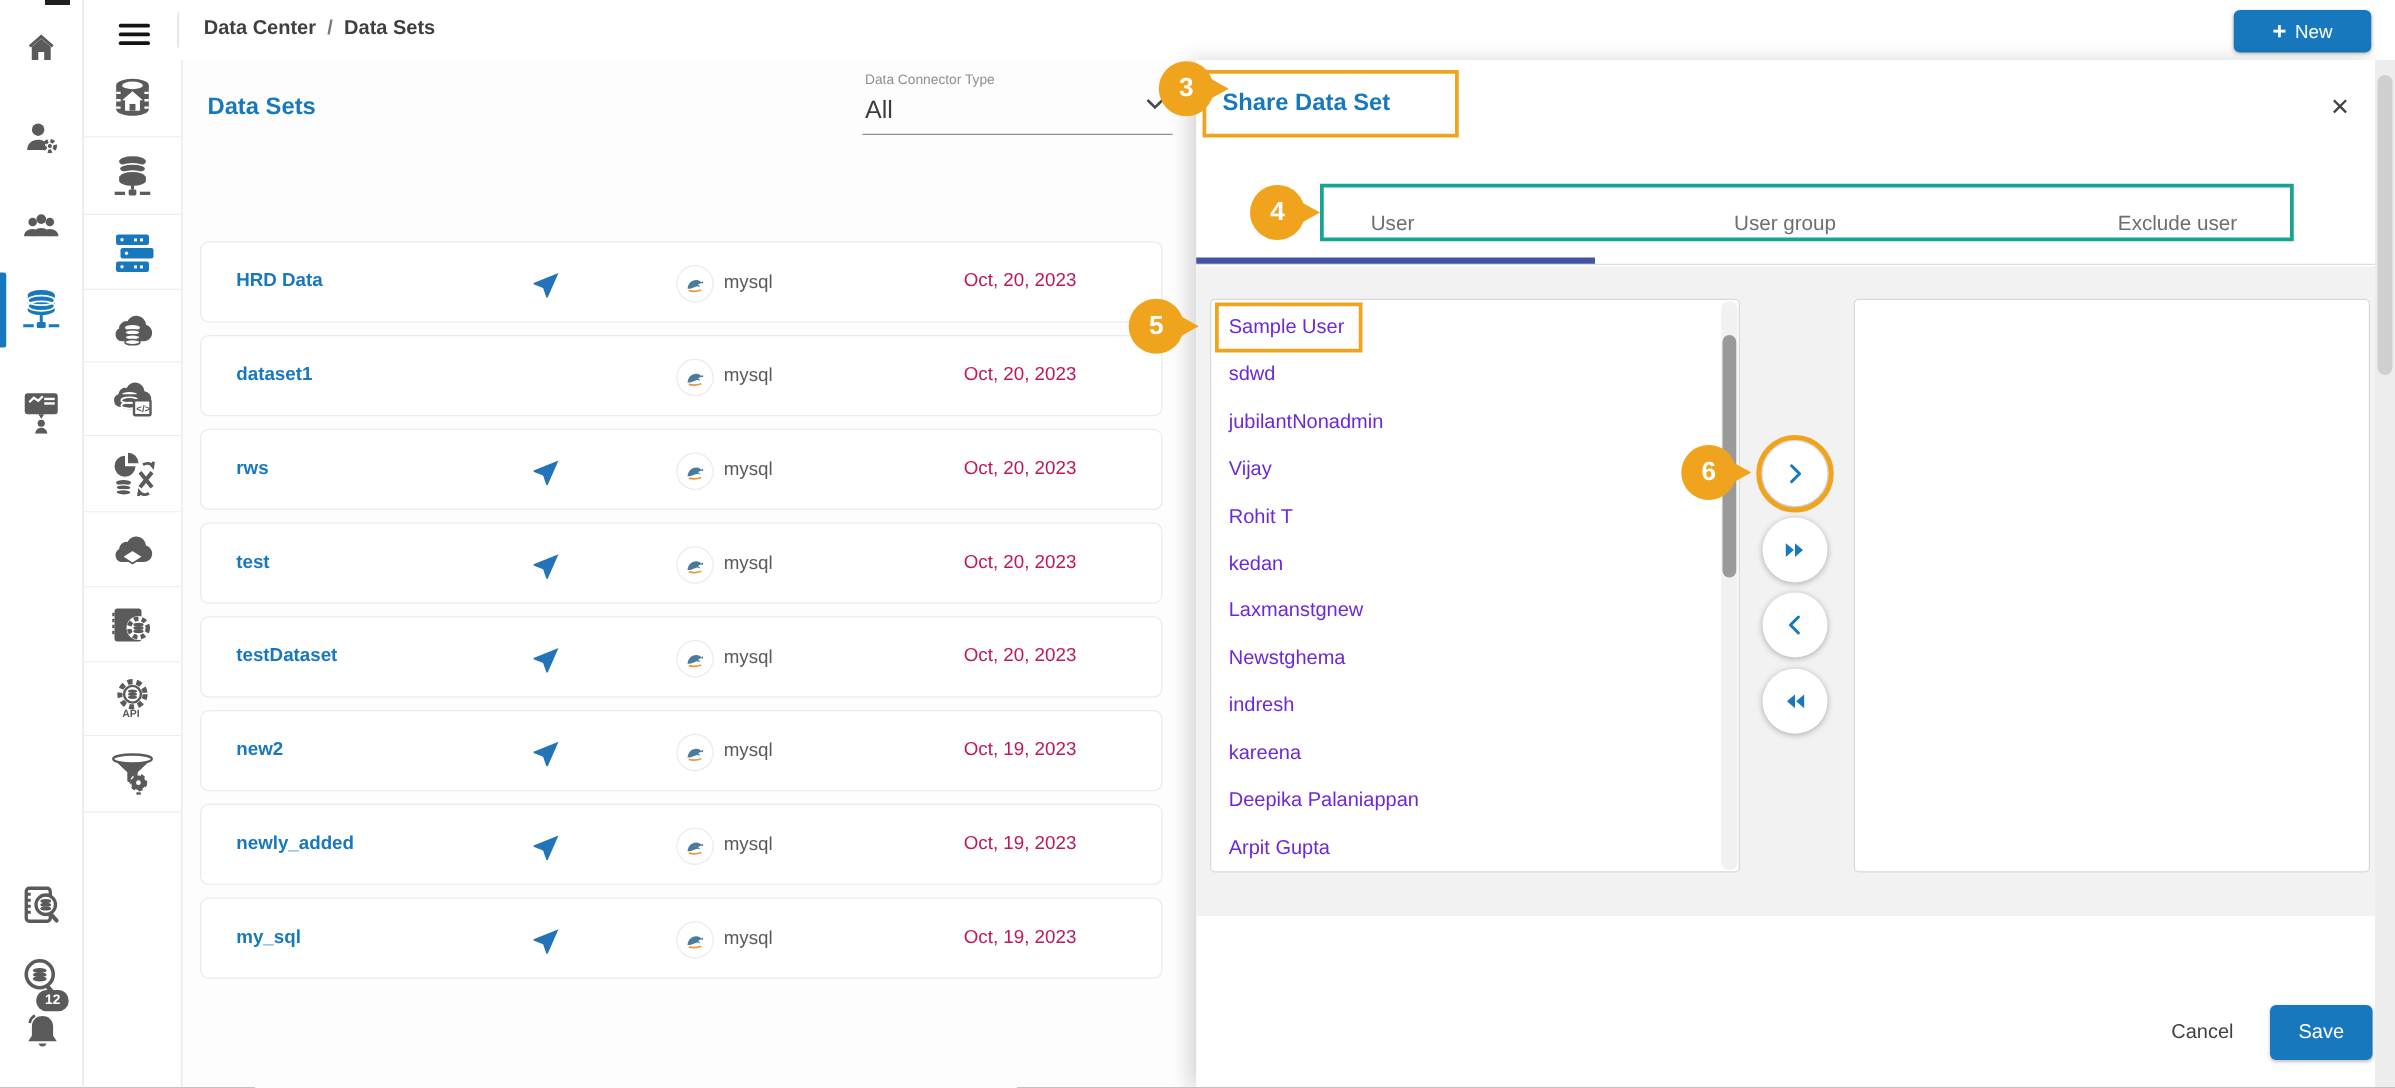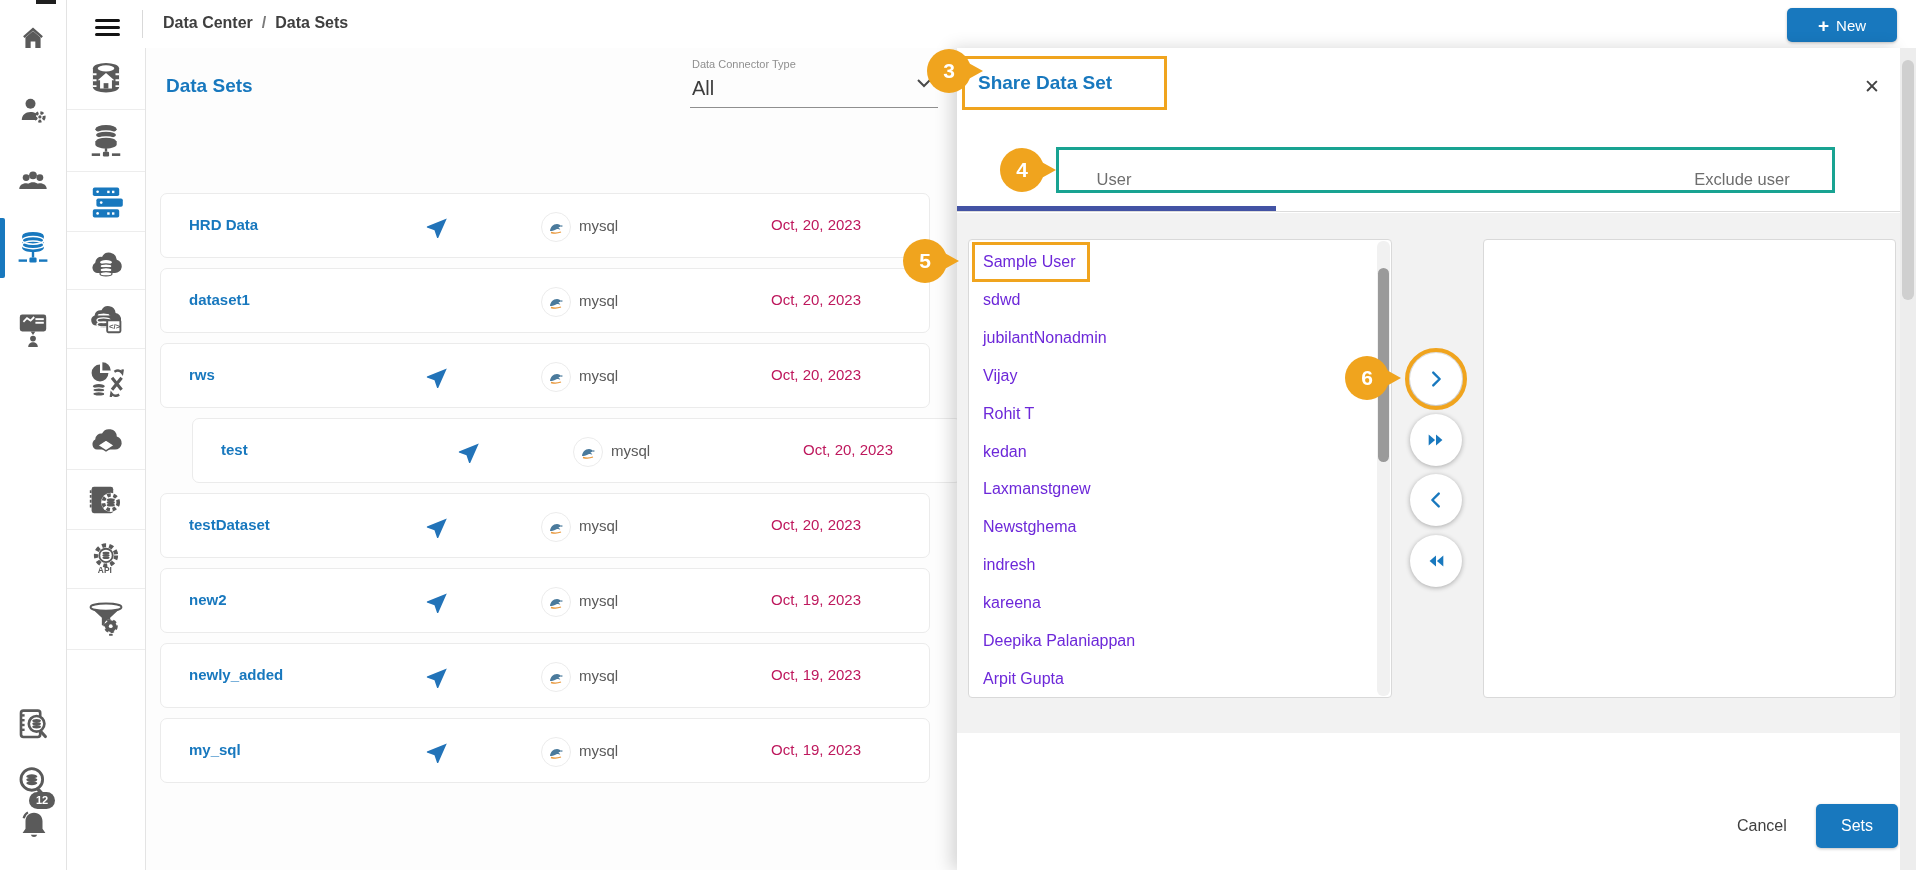--- a/index.html
+++ b/index.html
@@ -335,21 +335,21 @@
       <span class="src-ico">
         <svg width="20" height="20" viewBox="0 0 20 20">
             <path d="M4 14c.5-4 3-7 7-7 2 0 3.5 1 4.5 2.5-1.5 0-2.5.5-3 1.5 1 .2 1.5.8 1.7 1.8-1.2-.8-2.7-1-4.2-.3C7.5 13.5 6 14 4 14Z" fill="#4a7a9c"></path>
             <circle cx="15.8" cy="9" r=".8" fill="#4a7a9c"></circle>
             <path d="M5 15.5c3 .8 7 .6 10-.5" stroke="#e8973a" stroke-width="1.3" fill="none"></path>
           </svg>
       </span>
       <span class="src">mysql</span>
       <span class="date">Oct, 20, 2023</span>
     </div>
-      <div class="row" style="top: 418px; margin-left: 32px;">
+      <div class="row" style="top: 418px;">
       <a class="name">test</a>
       <span class="plane">
         <svg width="26" height="26" viewBox="0 0 24 24">
             <path d="M12 2 4.5 20.3 5.2 21 12 17.8 18.8 21 19.5 20.3Z" fill="#2273b8" transform="rotate(46 12 12)"></path>
           </svg>
       </span>
       <span class="src-ico">
         <svg width="20" height="20" viewBox="0 0 20 20">
             <path d="M4 14c.5-4 3-7 7-7 2 0 3.5 1 4.5 2.5-1.5 0-2.5.5-3 1.5 1 .2 1.5.8 1.7 1.8-1.2-.8-2.7-1-4.2-.3C7.5 13.5 6 14 4 14Z" fill="#4a7a9c"></path>
             <circle cx="15.8" cy="9" r=".8" fill="#4a7a9c"></circle>
@@ -428,20 +428,21 @@
       <span class="date">Oct, 19, 2023</span>
     </div>
     </div>
 
   <section class="abs" id="panel"></section>
   <div class="abs" id="panel-body-bg"></div>
   <h2 class="abs" id="panel-title" style="left:978px;top:72px;margin:0;z-index:9;">Share Data Set</h2>
   <div class="abs" id="close-btn" style="left:1864px;top:77px;z-index:9;">✕</div>
 
   <div class="tab" style="left:957px;">User</div>
+  <div class="tab" style="left:1271px;">User group</div>
   <div class="tab" style="left:1585px;">Exclude user</div>
   <div class="abs" id="tabs-border"></div>
   <div class="abs" id="tab-underline"></div>
 
   <div class="abs listbox" style="left:968px;top:239px;width:424px;height:459px;" id="user-list">
       <div class="user-item" style="top: 3px;">Sample User</div>
       <div class="user-item" style="top: 40.9px;">sdwd</div>
       <div class="user-item" style="top: 78.8px;">jubilantNonadmin</div>
       <div class="user-item" style="top: 116.7px;">Vijay</div>
       <div class="user-item" style="top: 154.6px;">Rohit T</div>
@@ -475,21 +476,21 @@
   <div class="xfer" style="top:535px;">
     <svg width="24" height="22" viewBox="0 0 24 24">
         <polygon points="20,6 13,12 20,18" fill="#1878be"></polygon>
         <polygon points="12,6 5,12 12,18" fill="#1878be"></polygon>
       </svg>
   </div>
 
   <div class="abs listbox" style="left:1483px;top:239px;width:413px;height:459px;"></div>
 
   <div class="abs" id="cancel-btn" style="left:1737px;top:817px;">Cancel</div>
-  <button class="abs" id="save-btn" style="left:1816px;top:804px;width:82px;height:44px;">Sets</button>
+  <button class="abs" id="save-btn" style="left:1816px;top:804px;width:82px;height:44px;">Save</button>
 
   <div class="ann-box" style="left:962px;top:56px;width:205px;height:54px;"></div>
   <div class="callout" style="left:927px;top:49px;">
     <div class="c">3</div>
       <div class="t"></div>
   </div>
 
   <div class="ann-box teal" style="left:1056px;top:147px;width:779px;height:46px;"></div>
   <div class="callout" style="left:1000px;top:148px;">
     <div class="c">4</div>

